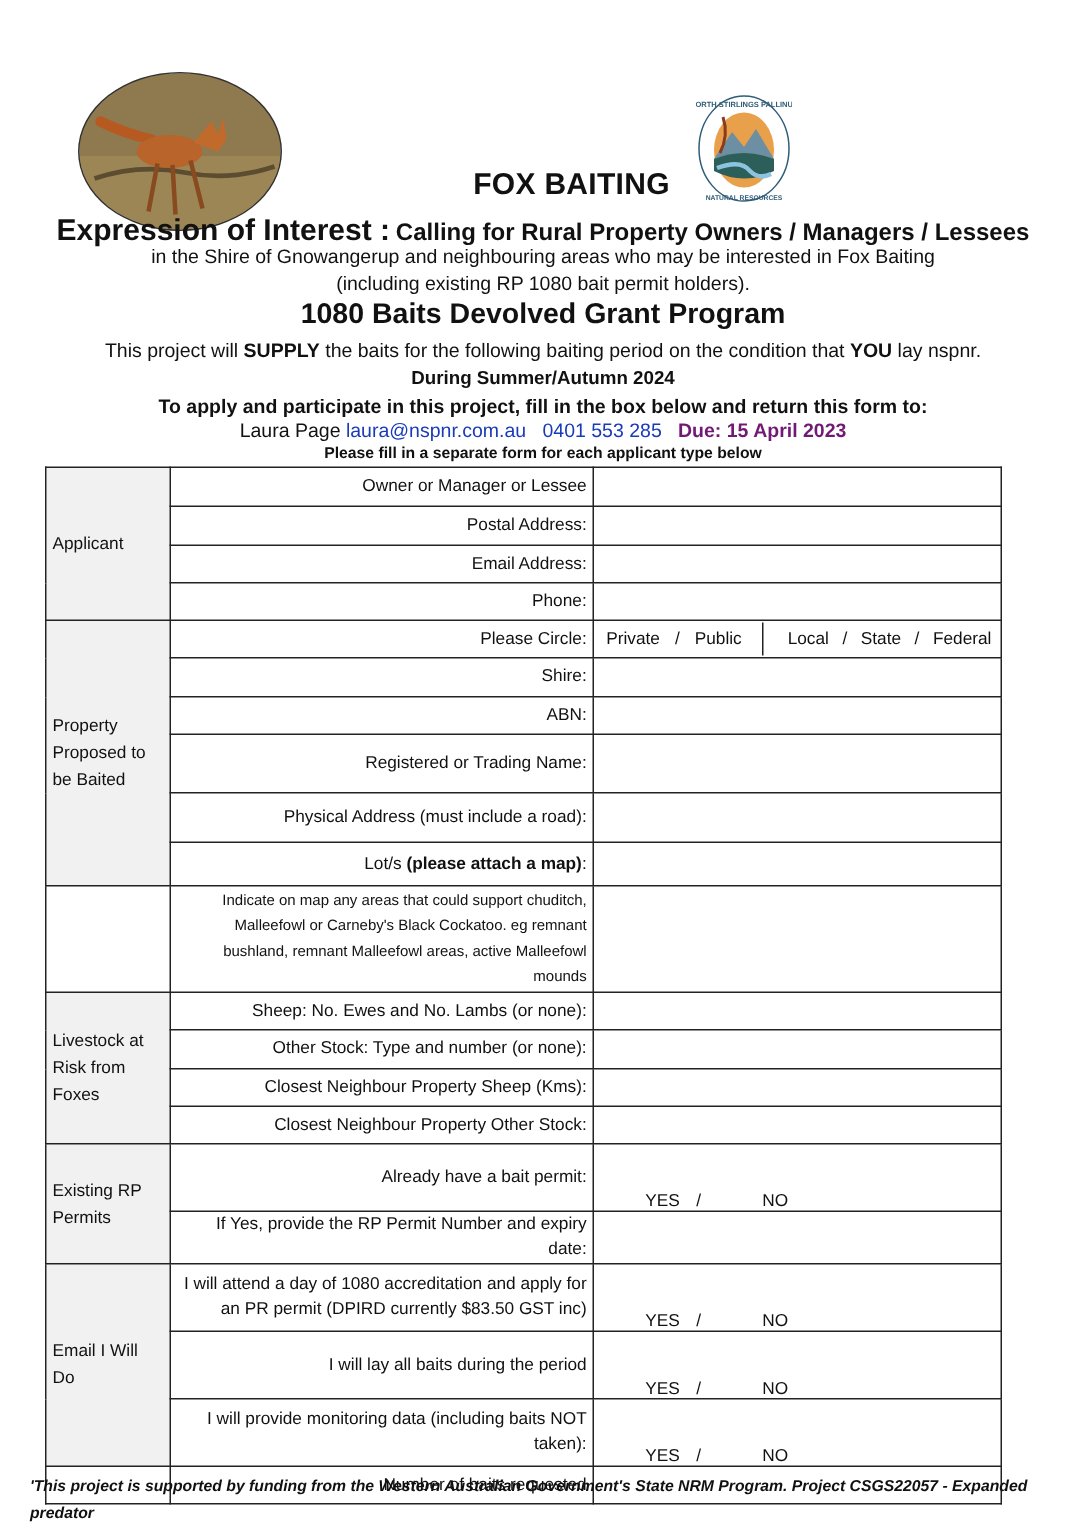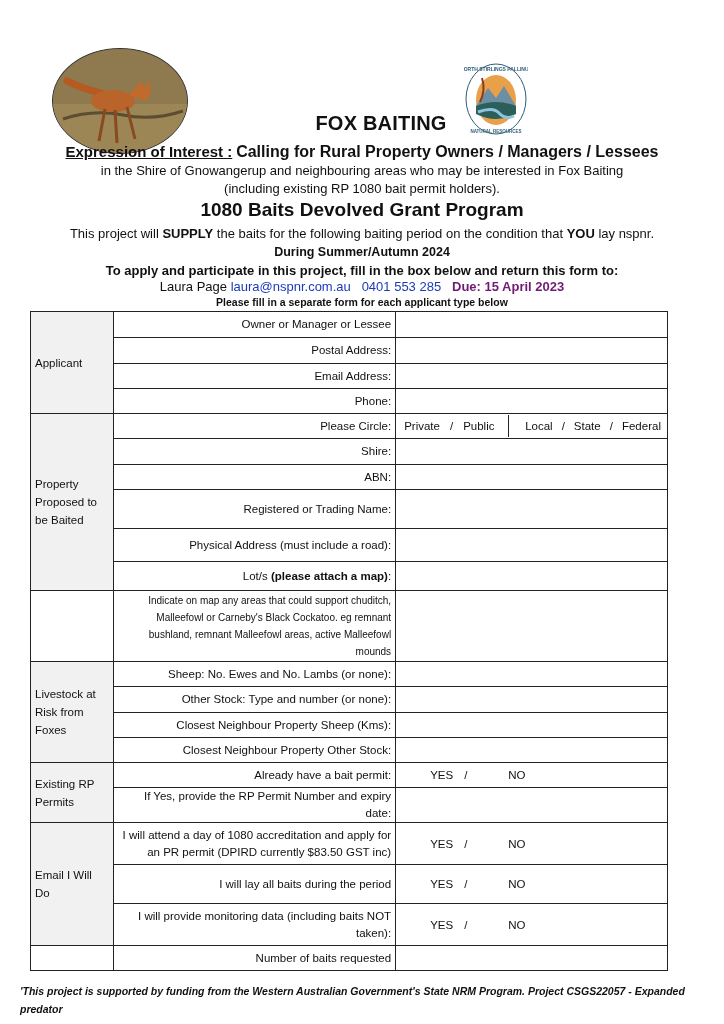--- a/index.html
+++ b/index.html
@@ -9,21 +9,21 @@
                  border-radius: 50%; border: 1px solid #333; overflow: hidden;
                  background: radial-gradient(ellipse at 50% 60%, #a78d5e 0%, #7d6a45 55%, #4d4430 100%); }
     .fox-photo svg { width: 100%; height: 100%; display: block; }
     .logo { position: absolute; left: 464px; top: 62px; width: 64px; height: 74px; }
     .logo svg { width: 100%; height: 100%; display: block; }
 
     .title { position: absolute; left: 0; right: 0; top: 112px; text-align: center;
              font-size: 20px; font-weight: bold; letter-spacing: 0.2px; padding-left: 38px; }
     .centered { position: absolute; left: 0; right: 0; text-align: center; }
     .eoi { top: 143px; font-size: 14px; }
-    .eoi .big { font-size: 15px; font-weight: bold; text-decoration: underline; }
+    .eoi .big { font-size: 20px; font-weight: bold; }
     .eoi .small { font-size: 16px; font-weight: bold; }
     .line { font-size: 13px; }
     .l1 { top: 163px; }
     .l2 { top: 181px; }
     .program { top: 199px; font-size: 19px; font-weight: bold; }
     .supply { top: 226px; font-size: 13px; }
     .period { top: 245px; font-size: 12.5px; font-weight: bold; }
     .apply { top: 263px; font-size: 13px; font-weight: bold; }
     .contact { top: 279px; font-size: 13px; }
     .contact .blue { color: #1a3bb8; }
@@ -33,21 +33,21 @@
     table.form { position: absolute; left: 30px; top: 311px; width: 638px;
                  border-collapse: collapse; font-size: 11.5px; }
     table.form td { border: 1px solid #222; padding: 0 4px; vertical-align: middle; }
     td.group { width: 74px; background: #f1f1f1; line-height: 18px;
                border-color: #888 #222 #888 #222; }
     td.group.plain { background: #fff; }
     td.label { width: 274px; text-align: right; line-height: 17px; }
     td.value { width: 263px; }
     td.small { font-size: 10px; line-height: 17px; padding-top: 4px; padding-bottom: 2px; }
     td.top { vertical-align: top; padding-top: 3px; }
-    .yn { display: flex; gap: 0; padding-left: 30px; }
+    .yn { display: flex; gap: 0; padding-left: 30px; margin-top: 32px; }
     .yn span { display: inline-block; }
     .yn .yes { width: 34px; }
     .yn .slash { width: 44px; }
     .circle-split { display: flex; height: 100%; text-align: right; }
     .circle-a { width: 104px; border-right: 1px solid #222; display: flex; align-items: center; padding-left: 4px; gap: 10px; height: 22px; }
     .circle-b { flex: 1; display: flex; align-items: center; justify-content: space-between; padding: 0 2px 0 16px; height: 22px; }
     td.circle-cell { padding: 0; }
 
     .footer { position: absolute; left: 20px; right: 20px; top: 982px; 
               font-size: 10.5px; font-style: italic; font-weight: bold; line-height: 18px; }

